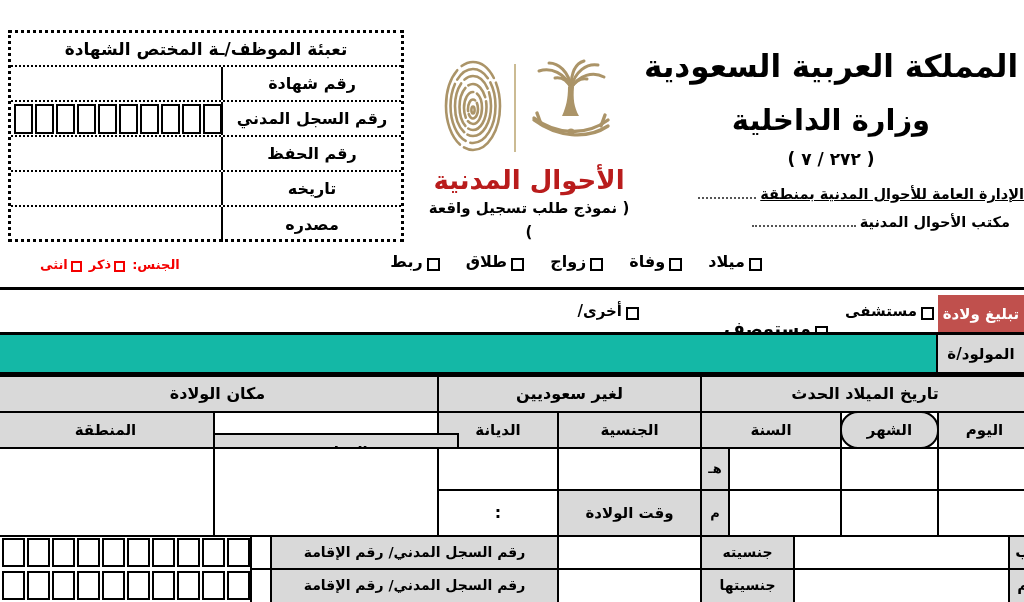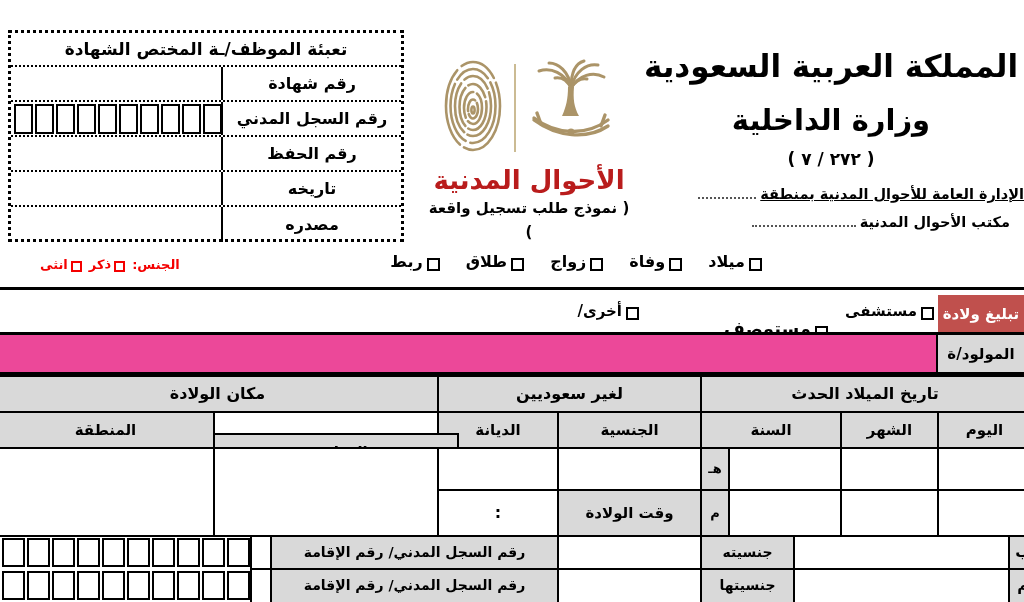--- a/index.html
+++ b/index.html
@@ -182,31 +182,31 @@
     <span class="ck abs" style="right:196px; top:12px; font-size:18px;margin-top:16px;">
         <span class="cb"></span>
         <span>مستوصف</span>
       </span>
     <span class="ck abs" style="right:385px; top:12px; font-size:15px;">
         <span class="cb"></span>
         <span>أخرى/</span>
       </span>
   </div>
 
-  <div class="abs" style="left:0; top:332px; width:1024px; height:43px; border-top:3px solid #000; border-bottom:3px solid #000; background:#ec4899;">
+  <div class="abs" style="left:0; top:332px; width:1024px; height:43px; border-top:3px solid #000; border-bottom:3px solid #000; background:#14b8a6;">
     <div style="position:absolute; right:0; top:0; width:88px; height:100%; background:#d9d9d9; border-left:2px solid #000; display:flex; align-items:center; justify-content:center; font-size:15px;">المولود/ة</div>
     <div style="position:absolute; right:88px; left:0; top:0; height:100%;"></div>
   </div>
 
   <div class="cell gray" style="left:700px; top:375px; width:330px; height:38px; font-size:16px;">تاريخ الميلاد الحدث</div>
   <div class="cell gray" style="left:437px; top:375px; width:265px; height:38px; font-size:16px;">لغير سعوديين</div>
   <div class="cell gray" style="left:-4px; top:375px; width:443px; height:38px; font-size:16px;">مكان الولادة</div>
 
   <div class="cell gray" style="left:937px; top:411px; width:95px; height:38px;">اليوم</div>
-  <div class="cell gray" style="left:840px; top:411px; width:99px; height:38px;">الشهر</div>
+  <div class="cell gray" style="left:840px; top:411px; width:99px; height:38px;border-radius:18px;">الشهر</div>
   <div class="cell gray" style="left:700px; top:411px; width:142px; height:38px;">السنة</div>
   <div class="cell gray" style="left:557px; top:411px; width:145px; height:38px;">الجنسية</div>
   <div class="cell gray" style="left:437px; top:411px; width:122px; height:38px;">الديانة</div>
   <div class="cell gray" style="left:213px; top:433px; width:246px; height:38px;padding-left:20px;">الدولة</div>
   <div class="cell gray" style="left:-4px; top:411px; width:219px; height:38px;">المنطقة</div>
 
   <div class="cell" style="left:937px; top:447px; width:95px; height:44px;"></div>
   <div class="cell" style="left:840px; top:447px; width:99px; height:44px;"></div>
   <div class="cell" style="left:728px; top:447px; width:114px; height:44px;"></div>
   <div class="cell gray" style="left:700px; top:447px; width:30px; height:44px; font-size:13px;">هـ</div>

